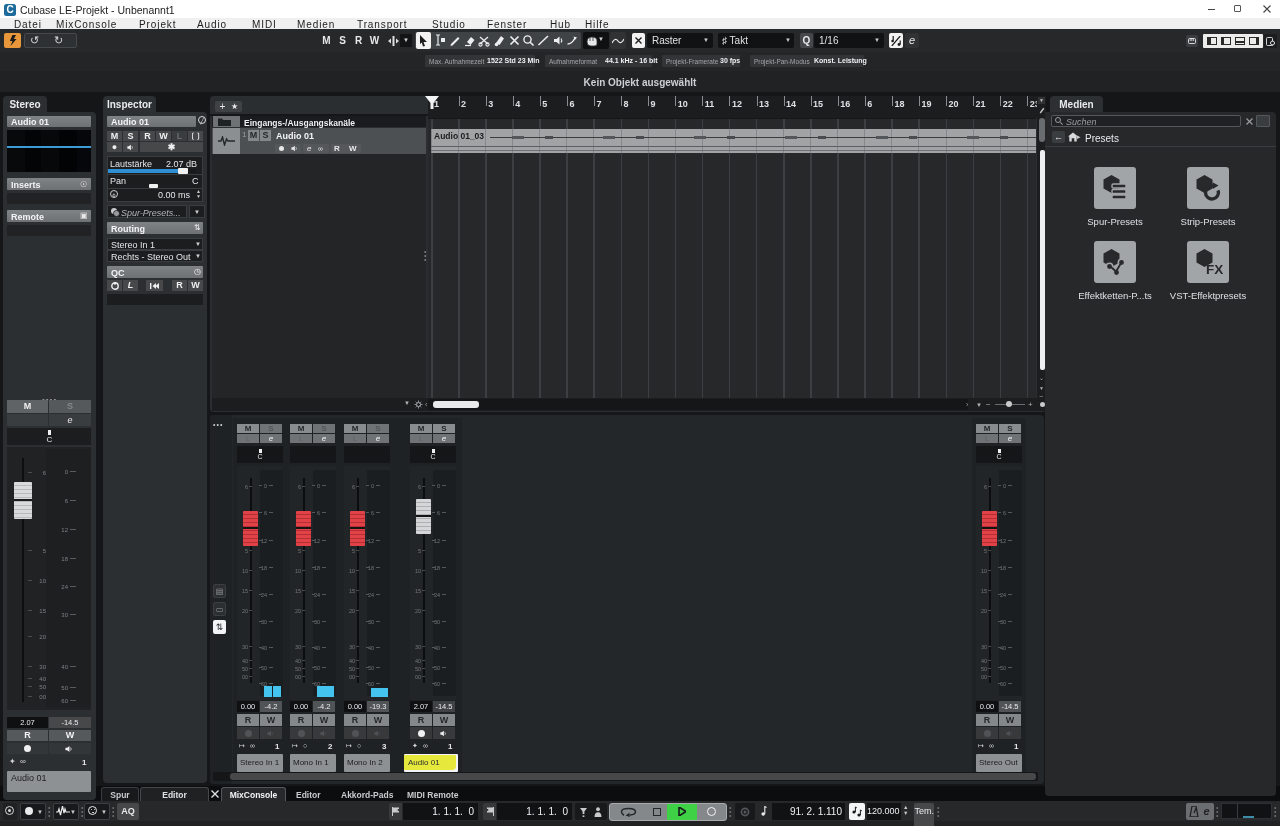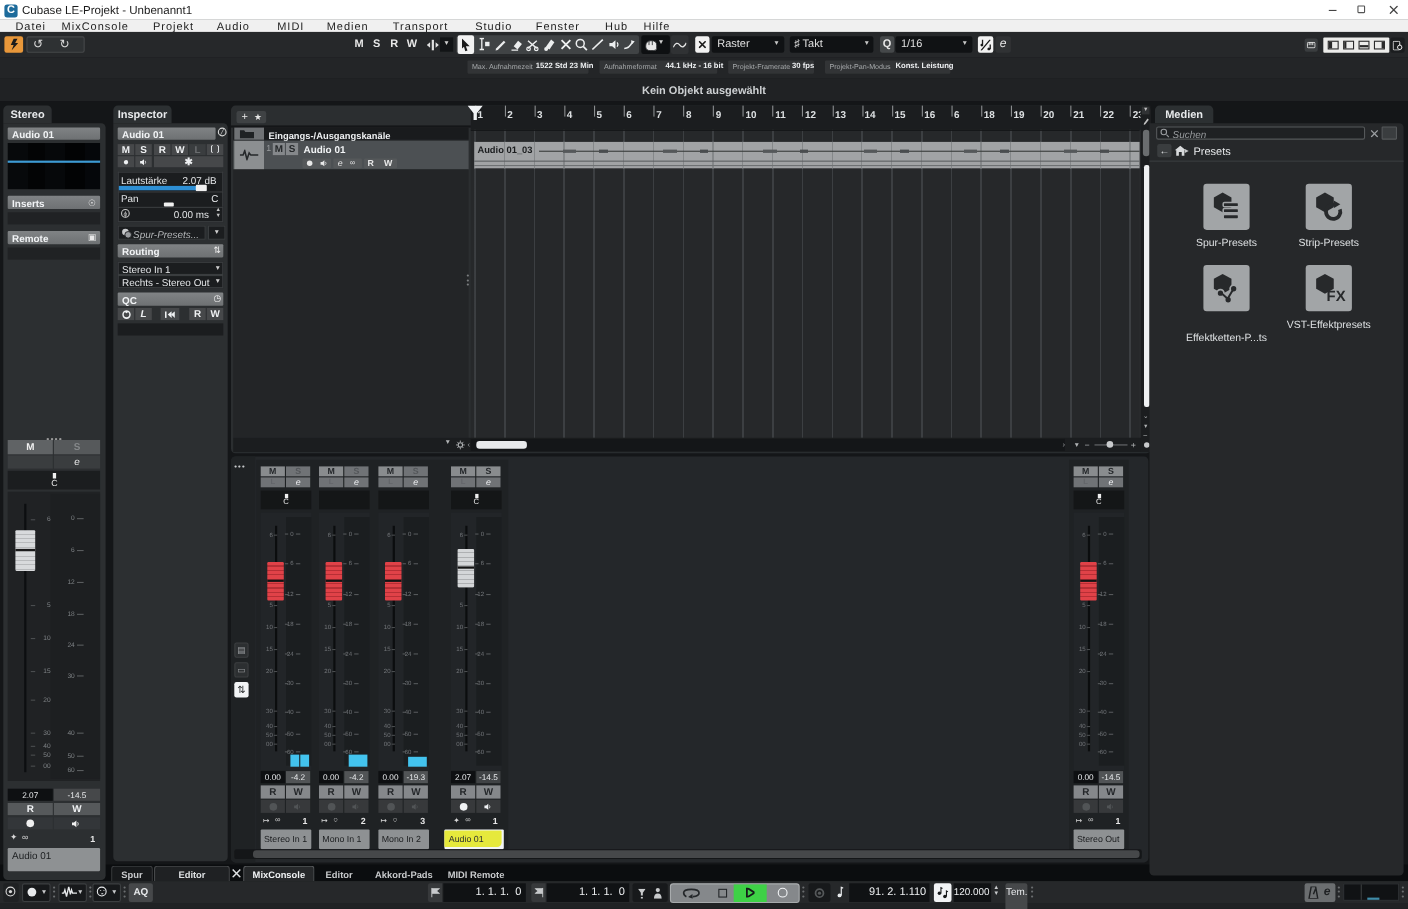--- a/index.html
+++ b/index.html
@@ -835,21 +835,21 @@
     <circle cx="22.5" cy="31.5" r="3.2" fill="#27292b" stroke="#a2a5a7" stroke-width="1.6"></circle>
     <path d="M16.5 25.5 L22 30.5 L26.5 23" stroke="#27292b" stroke-width="1.8" fill="none"></path>
   </svg>
 <div style="position:absolute;left:1187px;top:241px;width:42px;height:42px;background:#a2a5a7;border-radius:3px;"></div>
 <svg style="position:absolute;left:1187px;top:241px" width="42" height="42" viewBox="0 0 42 42">
     <path d="M17.5 8 L25.5 12.5 V21.5 L17.5 26 L9.5 21.5 V12.5 Z" fill="#27292b"></path>
     <text x="19" y="33" font-family="Liberation Sans" font-weight="bold" font-size="13.5" fill="#27292b">FX</text>
   </svg>
 <div style="position:absolute;left:1074px;top:216px;width:82px;font-size:9.5px;color:#dde0e2;text-align:center;">Spur-Presets</div>
 <div style="position:absolute;left:1167px;top:216px;width:82px;font-size:9.5px;color:#dde0e2;text-align:center;">Strip-Presets</div>
-<div style="position:absolute;left:1064px;top:290px;width:102px;font-size:9.5px;color:#dde0e2;text-align:center;margin-top:12px;">Effektketten-P...ts</div>
+<div style="position:absolute;left:1064px;top:290px;width:102px;font-size:9.5px;color:#dde0e2;text-align:center;">Effektketten-P...ts</div>
 <div style="position:absolute;left:1157px;top:290px;width:102px;font-size:9.5px;color:#dde0e2;text-align:center;">VST-Effektpresets</div>
 <div style="position:absolute;left:101px;top:787px;width:38px;height:14px;background:#17191b;border:1px solid #3a3d3f;border-bottom:none;border-radius:3px 3px 0 0;color:#c8cacc;font-size:8.5px;font-weight:bold;text-align:center;line-height:14px;">Spur</div>
 <div style="position:absolute;left:140px;top:787px;width:69px;height:14px;background:#1f2123;border:1px solid #46484a;border-bottom:none;border-radius:3px 3px 0 0;color:#dde0e2;font-size:8.5px;font-weight:bold;text-align:center;line-height:14px;">Editor</div>
 <svg style="position:absolute;left:211px;top:790px" width="8" height="8" viewBox="0 0 8 8">
     <path d="M0.5 0.5 L7.5 7.5 M7.5 0.5 L0.5 7.5" stroke="#dde0e2" stroke-width="1.4"></path>
   </svg>
 <div style="position:absolute;left:221px;top:787px;width:65px;height:14px;background:#26282a;border:1px solid #55585a;border-bottom:none;border-radius:3px 3px 0 0;color:#f2f4f6;font-size:8.5px;font-weight:bold;text-align:center;line-height:14px;">MixConsole</div>
 <div style="position:absolute;left:296px;top:790px;font-size:8.5px;font-weight:bold;color:#c8cacc;">Editor</div>
 <div style="position:absolute;left:341px;top:790px;font-size:8.5px;font-weight:bold;color:#c8cacc;">Akkord-Pads</div>
 <div style="position:absolute;left:407px;top:790px;font-size:8.5px;font-weight:bold;color:#c8cacc;">MIDI Remote</div>

